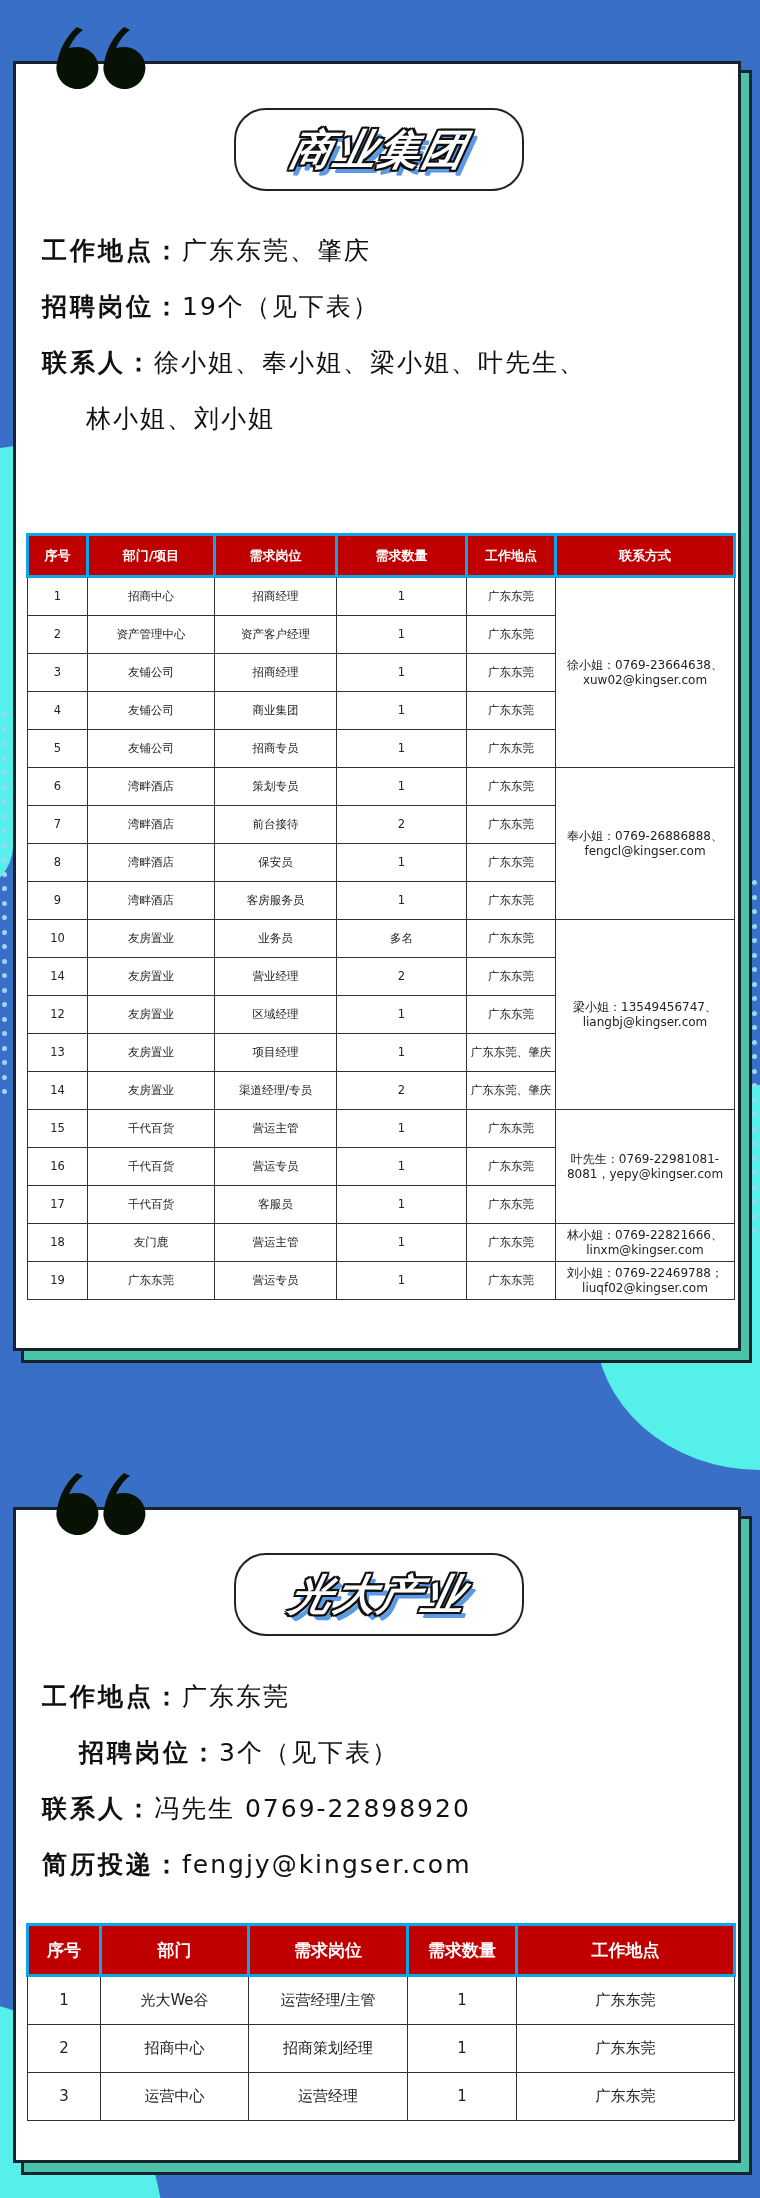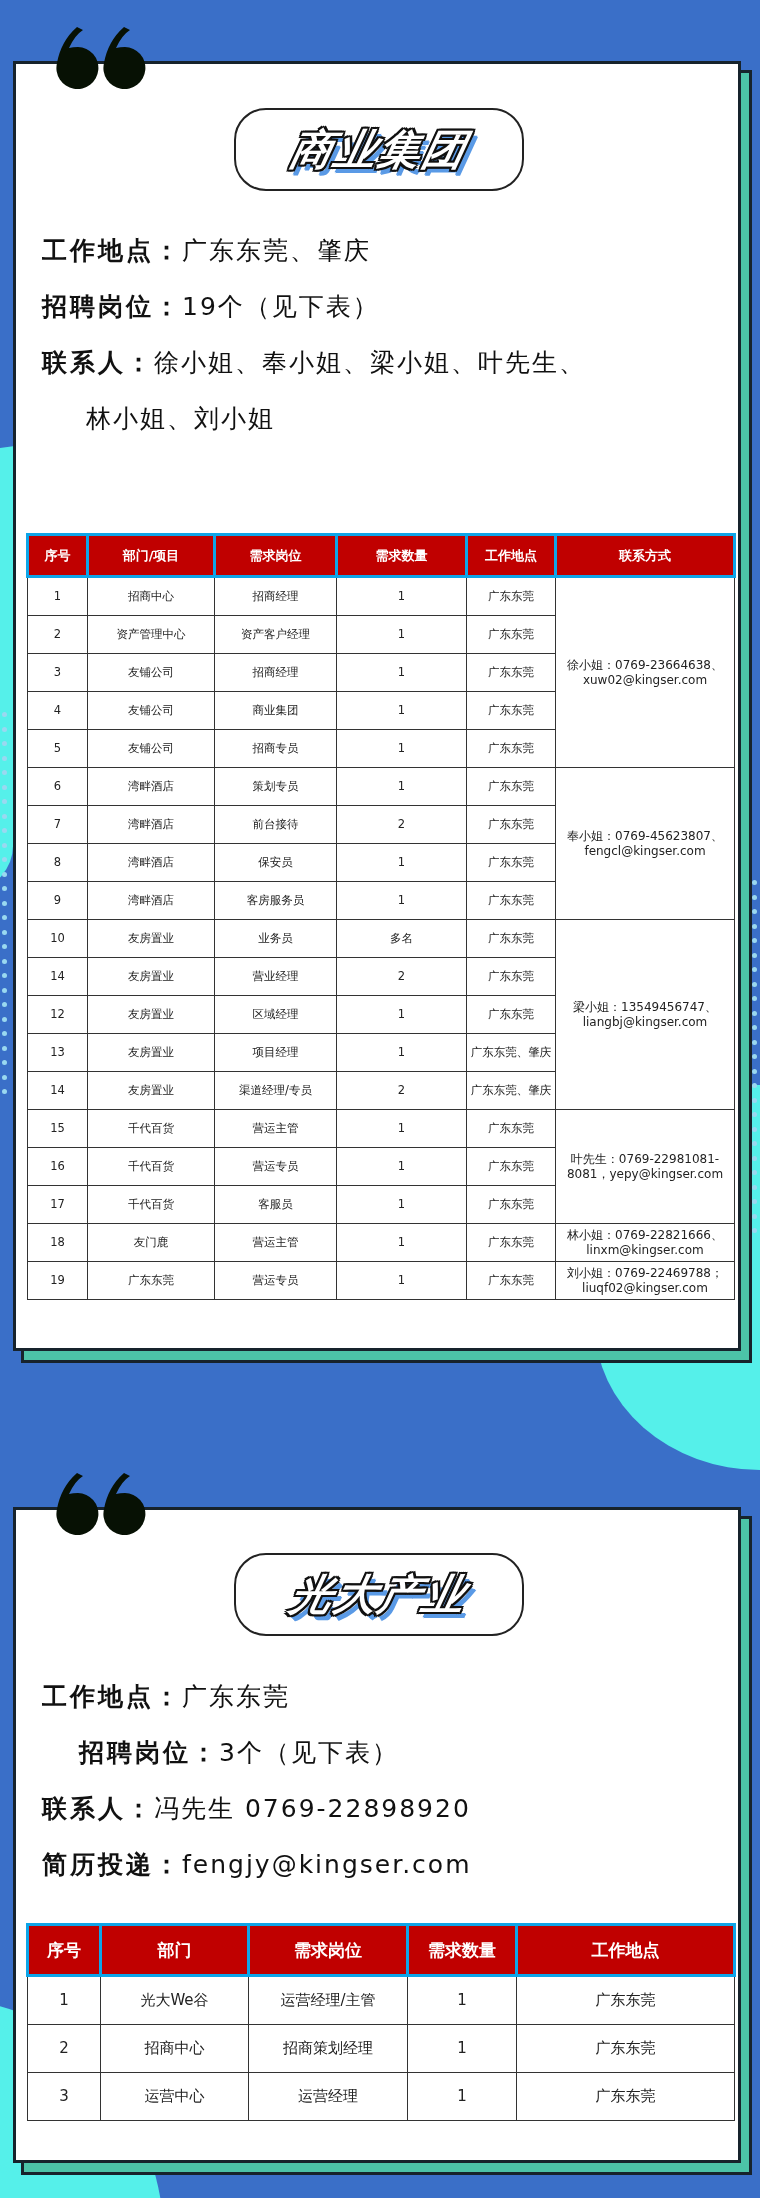--- a/index.html
+++ b/index.html
@@ -186,21 +186,21 @@
           <td>招商专员</td>
           <td>1</td>
           <td>广东东莞</td>
         </tr>
         <tr>
           <td>6</td>
           <td>湾畔酒店</td>
           <td>策划专员</td>
           <td>1</td>
           <td>广东东莞</td>
-          <td class="contact" rowspan="4">奉小姐：0769-45623807、fengcl@kingser.com</td>
+          <td class="contact" rowspan="4">奉小姐：0769-26886888、fengcl@kingser.com</td>
         </tr>
         <tr>
           <td>7</td>
           <td>湾畔酒店</td>
           <td>前台接待</td>
           <td>2</td>
           <td>广东东莞</td>
         </tr>
         <tr>
           <td>8</td>

